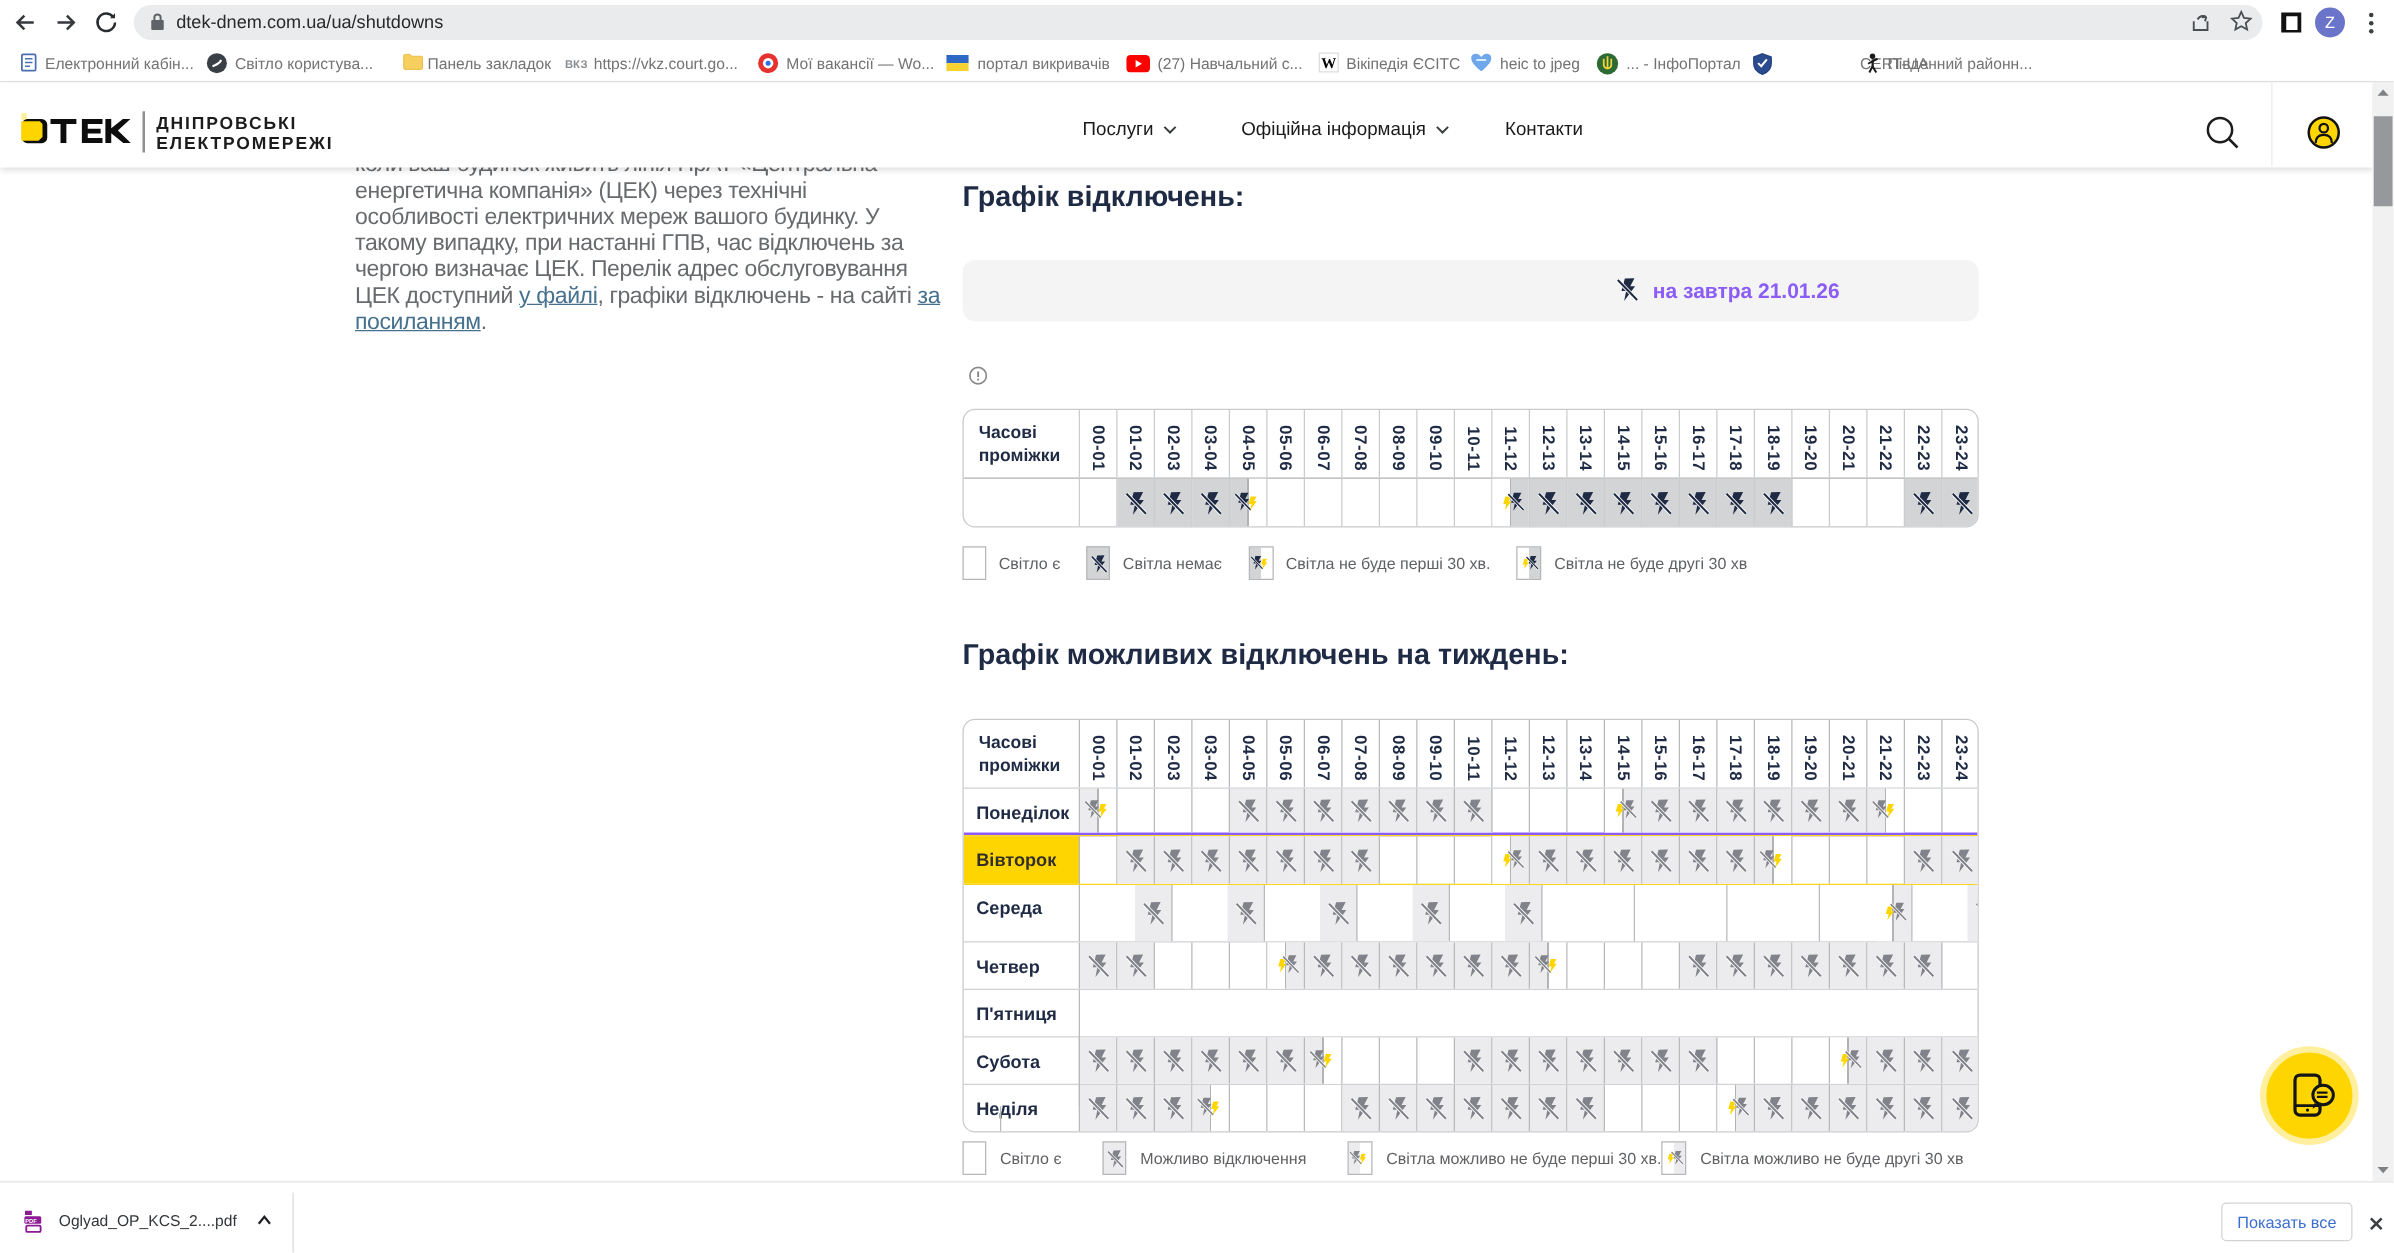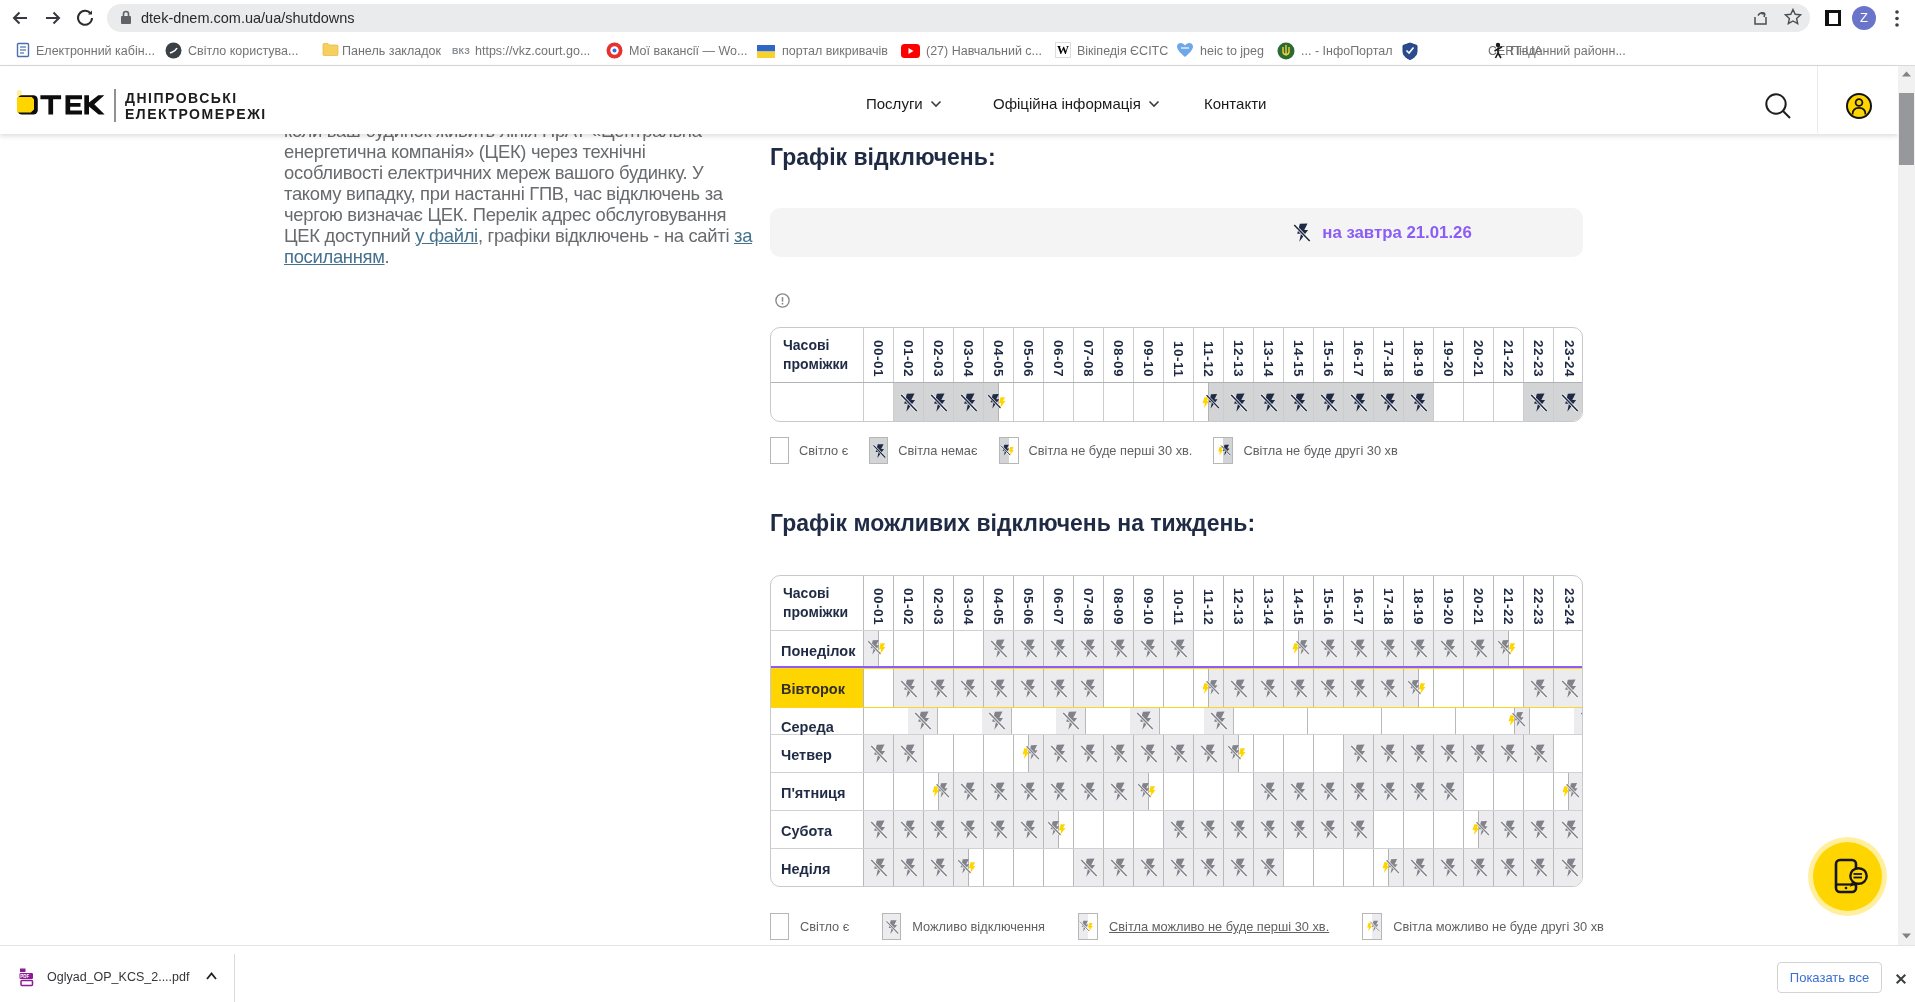--- a/index.html
+++ b/index.html
@@ -812,21 +812,21 @@
       <div class="tcol" style="background:#ececee">
         <svg width="21" height="21" viewBox="0 0 22 22">
           <g transform="translate(0,0) scale(1.0)">
             <path d="M9.3 1.8 L17.3 1.6 L13.9 8.4 L17.9 8.4 L8.7 20.7 L10.4 12.3 L6.5 12.3 Z" fill="#82838a"></path>
             <line x1="3.4" y1="3.2" x2="19.6" y2="19.9" stroke="#fff" stroke-width="3.2"></line>
             <line x1="3.4" y1="3.2" x2="19.6" y2="19.9" stroke="#82838a" stroke-width="1.7"></line>
           </g>
         </svg>
       </div>
     </div>
-    <div style="display:flex;height:28px;box-sizing:border-box;border-bottom:1px solid #d0d1d3;gap:44px;">
+    <div style="display:flex;height:47px;box-sizing:border-box;border-bottom:1px solid #d0d1d3;gap:44px;">
       <div class="thead-first day-cell">Середа</div>
       <div class="tcol" style="background:#ececee">
         <svg width="21" height="21" viewBox="0 0 22 22">
           <g transform="translate(0,0) scale(1.0)">
             <path d="M9.3 1.8 L17.3 1.6 L13.9 8.4 L17.9 8.4 L8.7 20.7 L10.4 12.3 L6.5 12.3 Z" fill="#82838a"></path>
             <line x1="3.4" y1="3.2" x2="19.6" y2="19.9" stroke="#fff" stroke-width="3.2"></line>
             <line x1="3.4" y1="3.2" x2="19.6" y2="19.9" stroke="#82838a" stroke-width="1.7"></line>
           </g>
         </svg>
       </div>
@@ -1158,21 +1158,21 @@
         <svg width="21" height="21" viewBox="0 0 22 22">
           <g transform="translate(0,0) scale(1.0)">
             <path d="M9.3 1.8 L17.3 1.6 L13.9 8.4 L17.9 8.4 L8.7 20.7 L10.4 12.3 L6.5 12.3 Z" fill="#82838a"></path>
             <line x1="3.4" y1="3.2" x2="19.6" y2="19.9" stroke="#fff" stroke-width="3.2"></line>
             <line x1="3.4" y1="3.2" x2="19.6" y2="19.9" stroke="#82838a" stroke-width="1.7"></line>
           </g>
         </svg>
       </div>
       <div class="tcol"></div>
     </div>
-    <div style="display:flex;height:38px;box-sizing:border-box;border-bottom:1px solid #d0d1d3;">
+    <div style="display:flex;height:38px;box-sizing:border-box;border-bottom:1px solid #d0d1d3;flex-direction:column;">
       <div class="thead-first day-cell">П'ятниця</div>
       <div class="tcol"></div>
       <div class="tcol"></div>
       <div class="tcol" style="background:linear-gradient(90deg,#fff 0 48%,#b2b3b5 48% 51.5%,#ececee 51.5% 100%)">
         <svg width="24" height="21" viewBox="0 0 26 22">
           <g transform="translate(2.1,4.2) scale(0.62)">
             <path d="M9.3 1.8 L17.3 1.6 L13.9 8.4 L17.9 8.4 L8.7 20.7 L10.4 12.3 L6.5 12.3 Z" fill="#ffd500"></path>
           </g>
           <g transform="translate(7.6,0.6) scale(0.82)">
             <path d="M9.3 1.8 L17.3 1.6 L13.9 8.4 L17.9 8.4 L8.7 20.7 L10.4 12.3 L6.5 12.3 Z" fill="#82838a"></path>
@@ -1702,21 +1702,21 @@
         <g transform="translate(-1.4,0.6) scale(0.82)">
           <path d="M9.3 1.8 L17.3 1.6 L13.9 8.4 L17.9 8.4 L8.7 20.7 L10.4 12.3 L6.5 12.3 Z" fill="#82838a"></path>
           <line x1="3.4" y1="3.2" x2="19.6" y2="19.9" stroke="#fff" stroke-width="3.2"></line>
           <line x1="3.4" y1="3.2" x2="19.6" y2="19.9" stroke="#82838a" stroke-width="1.7"></line>
         </g>
         <g transform="translate(8.9,4.2) scale(0.62)">
           <path d="M9.3 1.8 L17.3 1.6 L13.9 8.4 L17.9 8.4 L8.7 20.7 L10.4 12.3 L6.5 12.3 Z" fill="#ffd500"></path>
         </g>
       </svg>
     </div>
-    <div class="lgtxt" style="margin-right:33px;text-decoration:underline;">Світла можливо не буде перші 30 хв.</div>
+    <div class="lgtxt" style="">Світла можливо не буде перші 30 хв.</div>
     <div class="lgbox" style="background:linear-gradient(90deg,#fff 0 50%,#ececee 50% 100%);margin-right:11px;">
       <svg width="18" height="16" viewBox="0 0 26 22">
         <g transform="translate(2.1,4.2) scale(0.62)">
           <path d="M9.3 1.8 L17.3 1.6 L13.9 8.4 L17.9 8.4 L8.7 20.7 L10.4 12.3 L6.5 12.3 Z" fill="#ffd500"></path>
         </g>
         <g transform="translate(7.6,0.6) scale(0.82)">
           <path d="M9.3 1.8 L17.3 1.6 L13.9 8.4 L17.9 8.4 L8.7 20.7 L10.4 12.3 L6.5 12.3 Z" fill="#82838a"></path>
           <line x1="3.4" y1="3.2" x2="19.6" y2="19.9" stroke="#fff" stroke-width="3.2"></line>
           <line x1="3.4" y1="3.2" x2="19.6" y2="19.9" stroke="#82838a" stroke-width="1.7"></line>
         </g>

